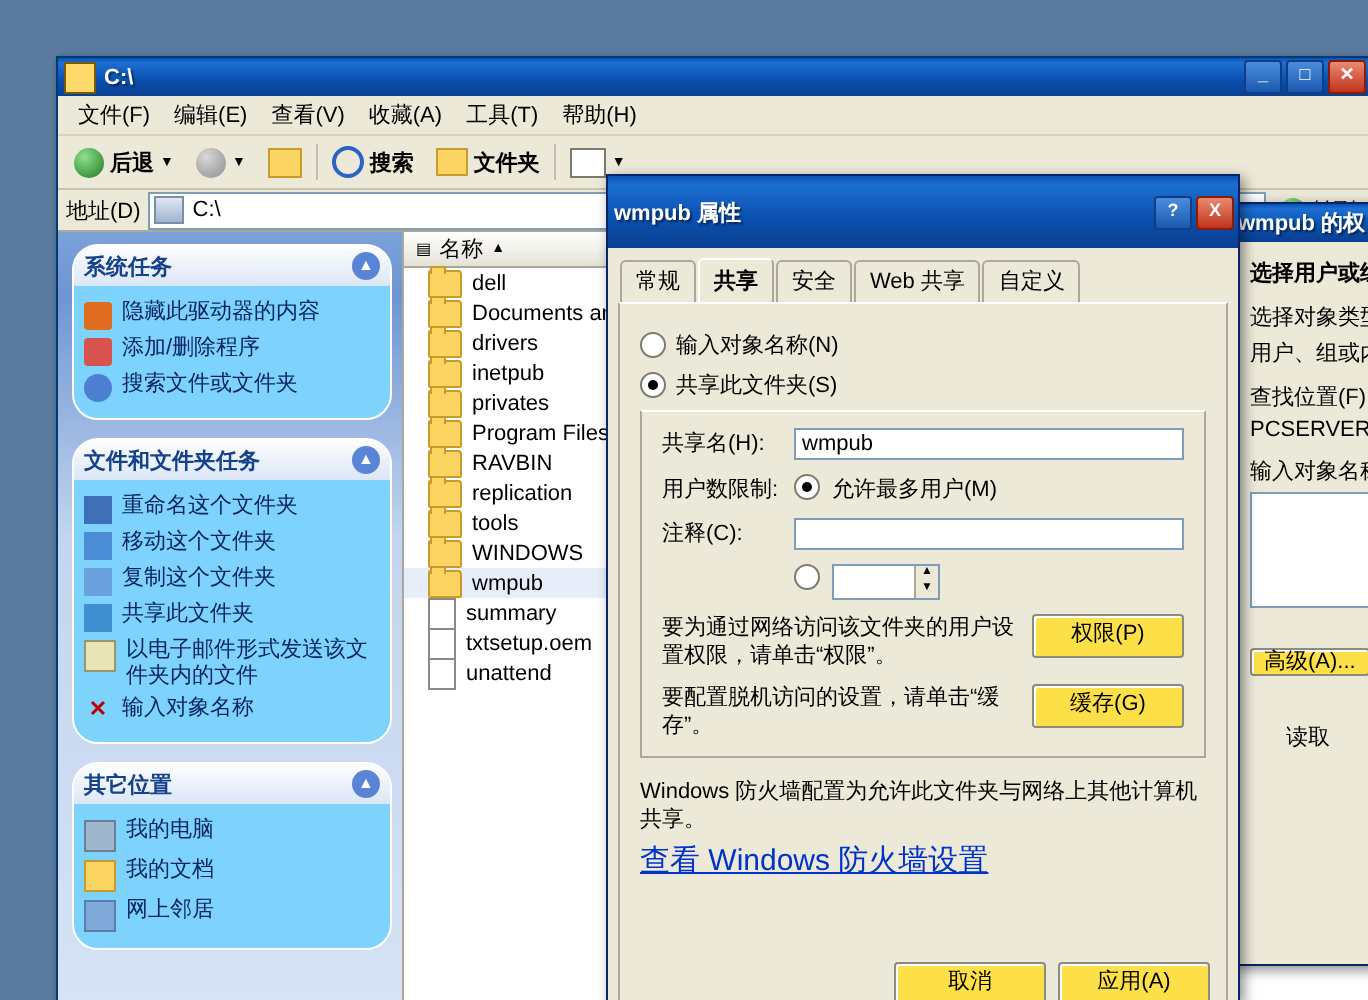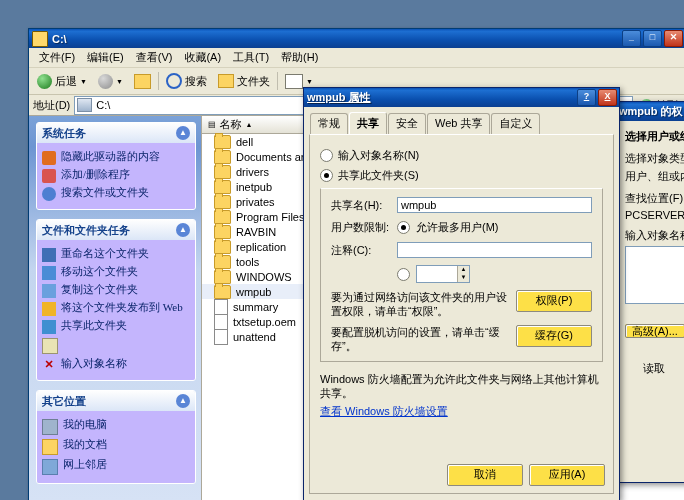--- a/index.html
+++ b/index.html
@@ -15,84 +15,84 @@
                     border-radius:1px;display:inline-block;}
   .titlebar .tb-title{flex:1;text-shadow:1px 1px 1px rgba(0,0,0,.5);}
   .tb-btns{display:flex;gap:2px;}
   .tb-btn{width:17px;height:15px;background:linear-gradient(180deg,#4b8ddb,#1b59b0);
           border:1px solid #0c3f84;border-radius:2px;color:#fff;font-size:9px;line-height:13px;text-align:center;}
   .tb-btn.close{background:linear-gradient(180deg,#e88b72,#c0331b);border-color:#8c1c06;}
   .menubar{height:19px;display:flex;align-items:center;padding:0 4px;background:#ece9d8;
            border-bottom:1px solid #d6d2bd;}
   .menubar span{padding:1px 6px;font-size:11px;}
   .toolbar{height:26px;display:flex;align-items:center;padding:0 4px;gap:3px;background:#ece9d8;
-           border-bottom:1px solid #c8c4ae;}
+           border-bottom:1px solid #c8c4ae;font-weight:bold;}
   .tbitem{display:flex;align-items:center;gap:3px;padding:2px 4px;font-size:11px;white-space:nowrap;}
   .circ{width:15px;height:15px;border-radius:50%;display:inline-block;}
   .addrbar{height:20px;display:flex;align-items:center;gap:4px;padding:0 4px;background:#ece9d8;
            border-bottom:1px solid #aca899;}
   .addrbox{flex:1;height:17px;background:#fff;border:1px solid #7f9db9;display:flex;align-items:center;
            gap:4px;padding:0 2px;font-size:11px;}
   .go{display:flex;align-items:center;gap:3px;font-size:11px;padding:0 3px;}
   .body-area{display:flex;height:384px;background:#fff;}
   
   .taskpane{width:172px;background:linear-gradient(180deg,#7ba2d8 0%,#6d95d2 8%,#c3d5ef 40%,#d6e2f5 100%);
             padding:6px 5px 0 7px;box-sizing:border-box;}
-  .panel{margin-bottom:9px;background:#d6e3f7;border:1px solid #fff;border-radius:3px;overflow:hidden;font-family:Liberation Serif, serif;}
+  .panel{margin-bottom:9px;background:#d6e3f7;border:1px solid #fff;border-radius:13px;overflow:hidden;}
   .panel-head{height:20px;background:linear-gradient(180deg,#fefefe,#dbe6f7);display:flex;align-items:center;
               justify-content:space-between;padding:0 5px;font-weight:bold;font-size:11px;color:#15428b;}
   .chev{width:14px;height:14px;background:#5a85d6;border-radius:50%;color:#fff;font-size:8px;
         line-height:14px;text-align:center;}
-  .panel-body{background:#c4b5fd;padding:4px 3px 5px 5px;}
+  .panel-body{background:#7dd3fc;padding:4px 3px 5px 5px;}
   .prow{display:flex;align-items:flex-start;gap:5px;margin:3px 0;font-size:11px;color:#0a246a;line-height:13px;}
   .pico{width:14px;height:14px;flex:0 0 14px;margin-top:1px;}
   
   .filelist{flex:1;background:#fff;border-left:1px solid #aca899;}
   .flhead{height:17px;background:linear-gradient(180deg,#fff,#e4e2d6);border-bottom:1px solid #aca899;
           display:flex;align-items:center;padding-left:6px;font-size:11px;}
   .flrow{display:flex;align-items:center;gap:5px;height:15px;padding-left:12px;font-size:11px;}
   .folder{width:15px;height:12px;background:#fcd462;border:1px solid #c89b2a;border-radius:1px 2px 1px 1px;
           position:relative;flex:0 0 15px;}
   .folder:before{content:"";position:absolute;left:0;top:-3px;width:6px;height:3px;background:#fcd462;
                  border:1px solid #c89b2a;border-bottom:none;border-radius:1px 1px 0 0;}
   .fileico{width:12px;height:14px;background:#fff;border:1px solid #8a8a8a;flex:0 0 12px;}
   .sel{background:#e8eef9;}
   
   #props{left:303px;top:87px;width:315px;height:412px;border:1px solid #0a246a;
          box-shadow:2px 2px 6px rgba(0,0,0,.45);}
-  #props .titlebar{height:19px;text-decoration:underline;}
+  #props .titlebar{height:36px;}
   .tabstrip{display:flex;gap:1px;padding:5px 0 0 6px;background:#ece9d8;font-size:11px;}
   .tab{padding:2px 7px 3px;background:#ece9d8;border:1px solid #aca899;border-bottom:none;
        border-radius:3px 3px 0 0;position:relative;top:1px;}
   .tab.active{background:#ece9d8;font-weight:bold;border-color:#fff #aca899 #ece9d8 #fff;z-index:2;
               padding-top:3px;top:0;}
   .tabpanel{margin:0 5px 5px;border:1px solid #aca899;border-top-color:#fff;background:#ece9d8;height:360px;
             padding:8px 10px;box-sizing:border-box;position:relative;}
   .intro{display:flex;gap:8px;margin-bottom:10px;}
   .bigfolder{width:34px;height:30px;flex:0 0 34px;background:#fcd462;border:1px solid #b8860b;
              border-radius:2px;position:relative;}
   .bigfolder:before{content:"";position:absolute;left:1px;top:-4px;width:13px;height:4px;background:#fcd462;
                     border:1px solid #b8860b;border-bottom:none;}
   .intro p{margin:0;line-height:15px;font-size:11px;}
   .radio{width:11px;height:11px;border-radius:50%;border:1px solid #7b7b6f;background:#fff;display:inline-block;
          flex:0 0 11px;position:relative;}
   .radio.on:after{content:"";position:absolute;left:2.5px;top:2.5px;width:5px;height:5px;border-radius:50%;
                   background:#000;}
   .rrow{display:flex;align-items:center;gap:5px;margin:5px 0;font-size:11px;}
   .group{border:1px solid #aca899;border-top:1px solid #fff;margin:2px 0 0;padding:8px 10px 6px;}
-  .frow{display:flex;align-items:center;gap:6px;margin-bottom:7px;font-size:11px;}
+  .frow{display:flex;gap:6px;margin-bottom:7px;font-size:11px;}
   .tinput{flex:1;height:16px;border:1px solid #7f9db9;background:#fff;font-size:11px;padding:0 3px;
           box-sizing:border-box;line-height:15px;}
   .btn{height:20px;min-width:62px;background:#fde047;border:1px solid #8d8a7e;border-radius:2px;font-size:11px;
        box-shadow:inset 1px 1px 0 #fff;padding:0 6px;text-align:center;line-height:19px;}
   .spin{width:52px;height:16px;border:1px solid #7f9db9;background:#fff;display:flex;}
   .spinbtns{width:12px;margin-left:auto;display:flex;flex-direction:column;}
   .spinbtns div{flex:1;border-left:1px solid #aca899;background:#ece9d8;font-size:6px;text-align:center;line-height:7px;}
   .helptext{font-size:11px;line-height:14px;margin:10px 0 4px;}
-  .link{color:#0033cc;text-decoration:underline;font-size:11px;margin-top:16px;}
+  .link{color:#0033cc;text-decoration:underline;font-size:15px;margin-top:16px;}
   .dlgbtns{position:absolute;right:8px;bottom:7px;display:flex;gap:6px;}
   
   #selusers{left:615px;top:101px;width:200px;height:380px;border:1px solid #0a246a;
             box-shadow:2px 2px 6px rgba(0,0,0,.45);}
   #selusers .titlebar{background:linear-gradient(180deg,#0a51b5 0%,#1d6fd2 12%,#0a4fae 60%,#0a3f91 100%);}
   .su-body{padding:8px 9px;font-size:11px;}
   .su-label{margin:7px 0 3px;}
   .su-area{height:56px;border:1px solid #7f9db9;background:#fff;margin-top:3px;}
 </style>
 </head>
@@ -196,29 +196,26 @@
           </div>
           <div class="prow">
             <span class="pico" style="background:#4a8cd6"></span>
             <span>移动这个文件夹</span>
           </div>
           <div class="prow">
             <span class="pico" style="background:#6aa0de"></span>
             <span>复制这个文件夹</span>
           </div>
           <div class="prow">
-            <span class="pico" style="background:#f0b429"></span>
-            <span>将这个文件夹发布到 Web</span>
-          </div>
-          <div class="prow">
             <span class="pico" style="background:#3f8fd1"></span>
             <span>共享此文件夹</span>
           </div>
           <div class="prow">
             <span class="pico" style="background:#e9e4b4;border:1px solid #9b9470"></span>
+            <span>以电子邮件形式发送该文件夹内的文件</span>
           </div>
           <div class="prow">
             <span class="pico" style="color:#b00;font-weight:bold;text-align:center;line-height:12px">✕</span>
             <span>输入对象名称</span>
           </div>
         </div>
       </div>
 
       <div class="panel">
         <div class="panel-head">

